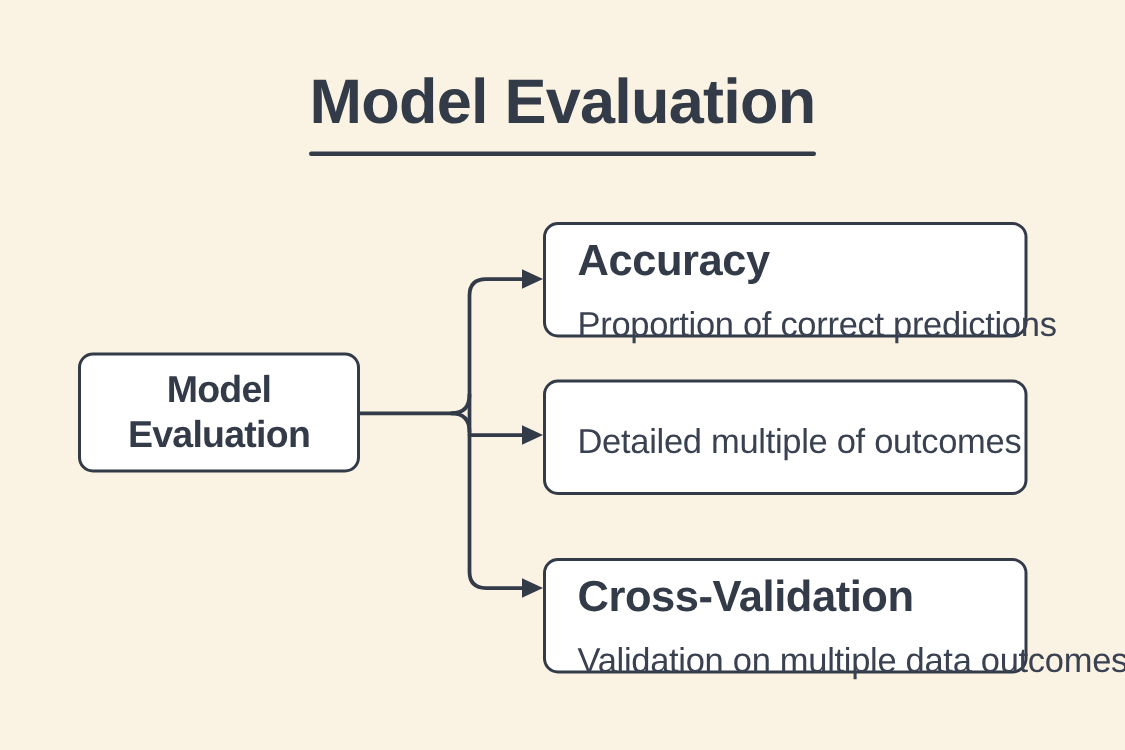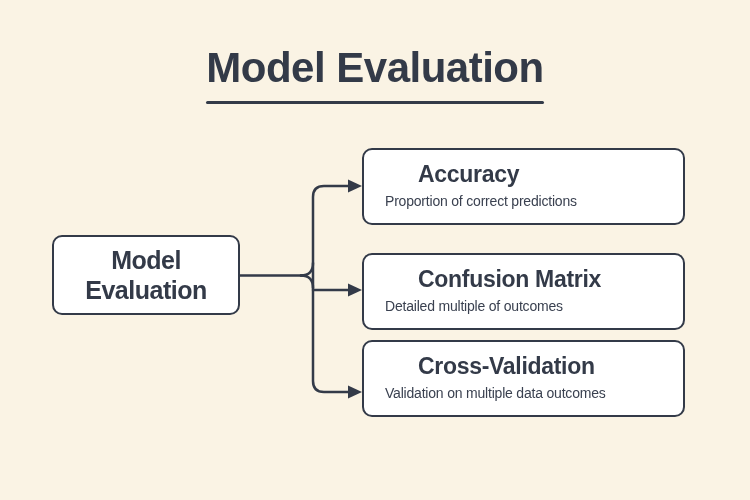--- a/index.html
+++ b/index.html
@@ -75,33 +75,32 @@
     letter-spacing:-0.5px;
     color:var(--ink);
   }
   .branch-card{
     left:362px;
     width:323px;height:77px;
     padding:11px 8px 0 21px;
   }
   .branch-card.pos-0{top:148px;}
   .branch-card.pos-1{top:253px;}
-  .branch-card.pos-2{top:340px;}
+  .branch-card.pos-2{top:372px;}
   .branch-title{
-    font-size:23px;
+    font-size:29px;
     font-weight:bold;
     line-height:27px;
     letter-spacing:-0.3px;
     color:var(--ink);
     white-space:nowrap;
-    margin-left:33px;
   }
   .branch-desc{
-    margin-top:2px;
-    font-size:14px;
+    margin-top:17px;
+    font-size:23px;
     line-height:23px;
     letter-spacing:-0.2px;
     color:var(--subtitle-ink);
     white-space:nowrap;
   }
 </style>
 <title>Model Evaluation</title></head>
 <body>
 
 <div class="canvas">
@@ -123,21 +122,20 @@
   <div class="node root-node">
     <span class="root-label">Model Evaluation</span>
   </div>
 
   <div class="node branch-card pos-0">
     <div class="branch-title">Accuracy</div>
     <div class="branch-desc">Proportion of correct predictions</div>
   </div>
 
   <div class="node branch-card pos-1">
-    <div class="branch-title">Confusion Matrix</div>
     <div class="branch-desc">Detailed multiple of outcomes</div>
   </div>
 
   <div class="node branch-card pos-2">
     <div class="branch-title">Cross-Validation</div>
     <div class="branch-desc">Validation on multiple data outcomes</div>
   </div>
 
 </div>
 

